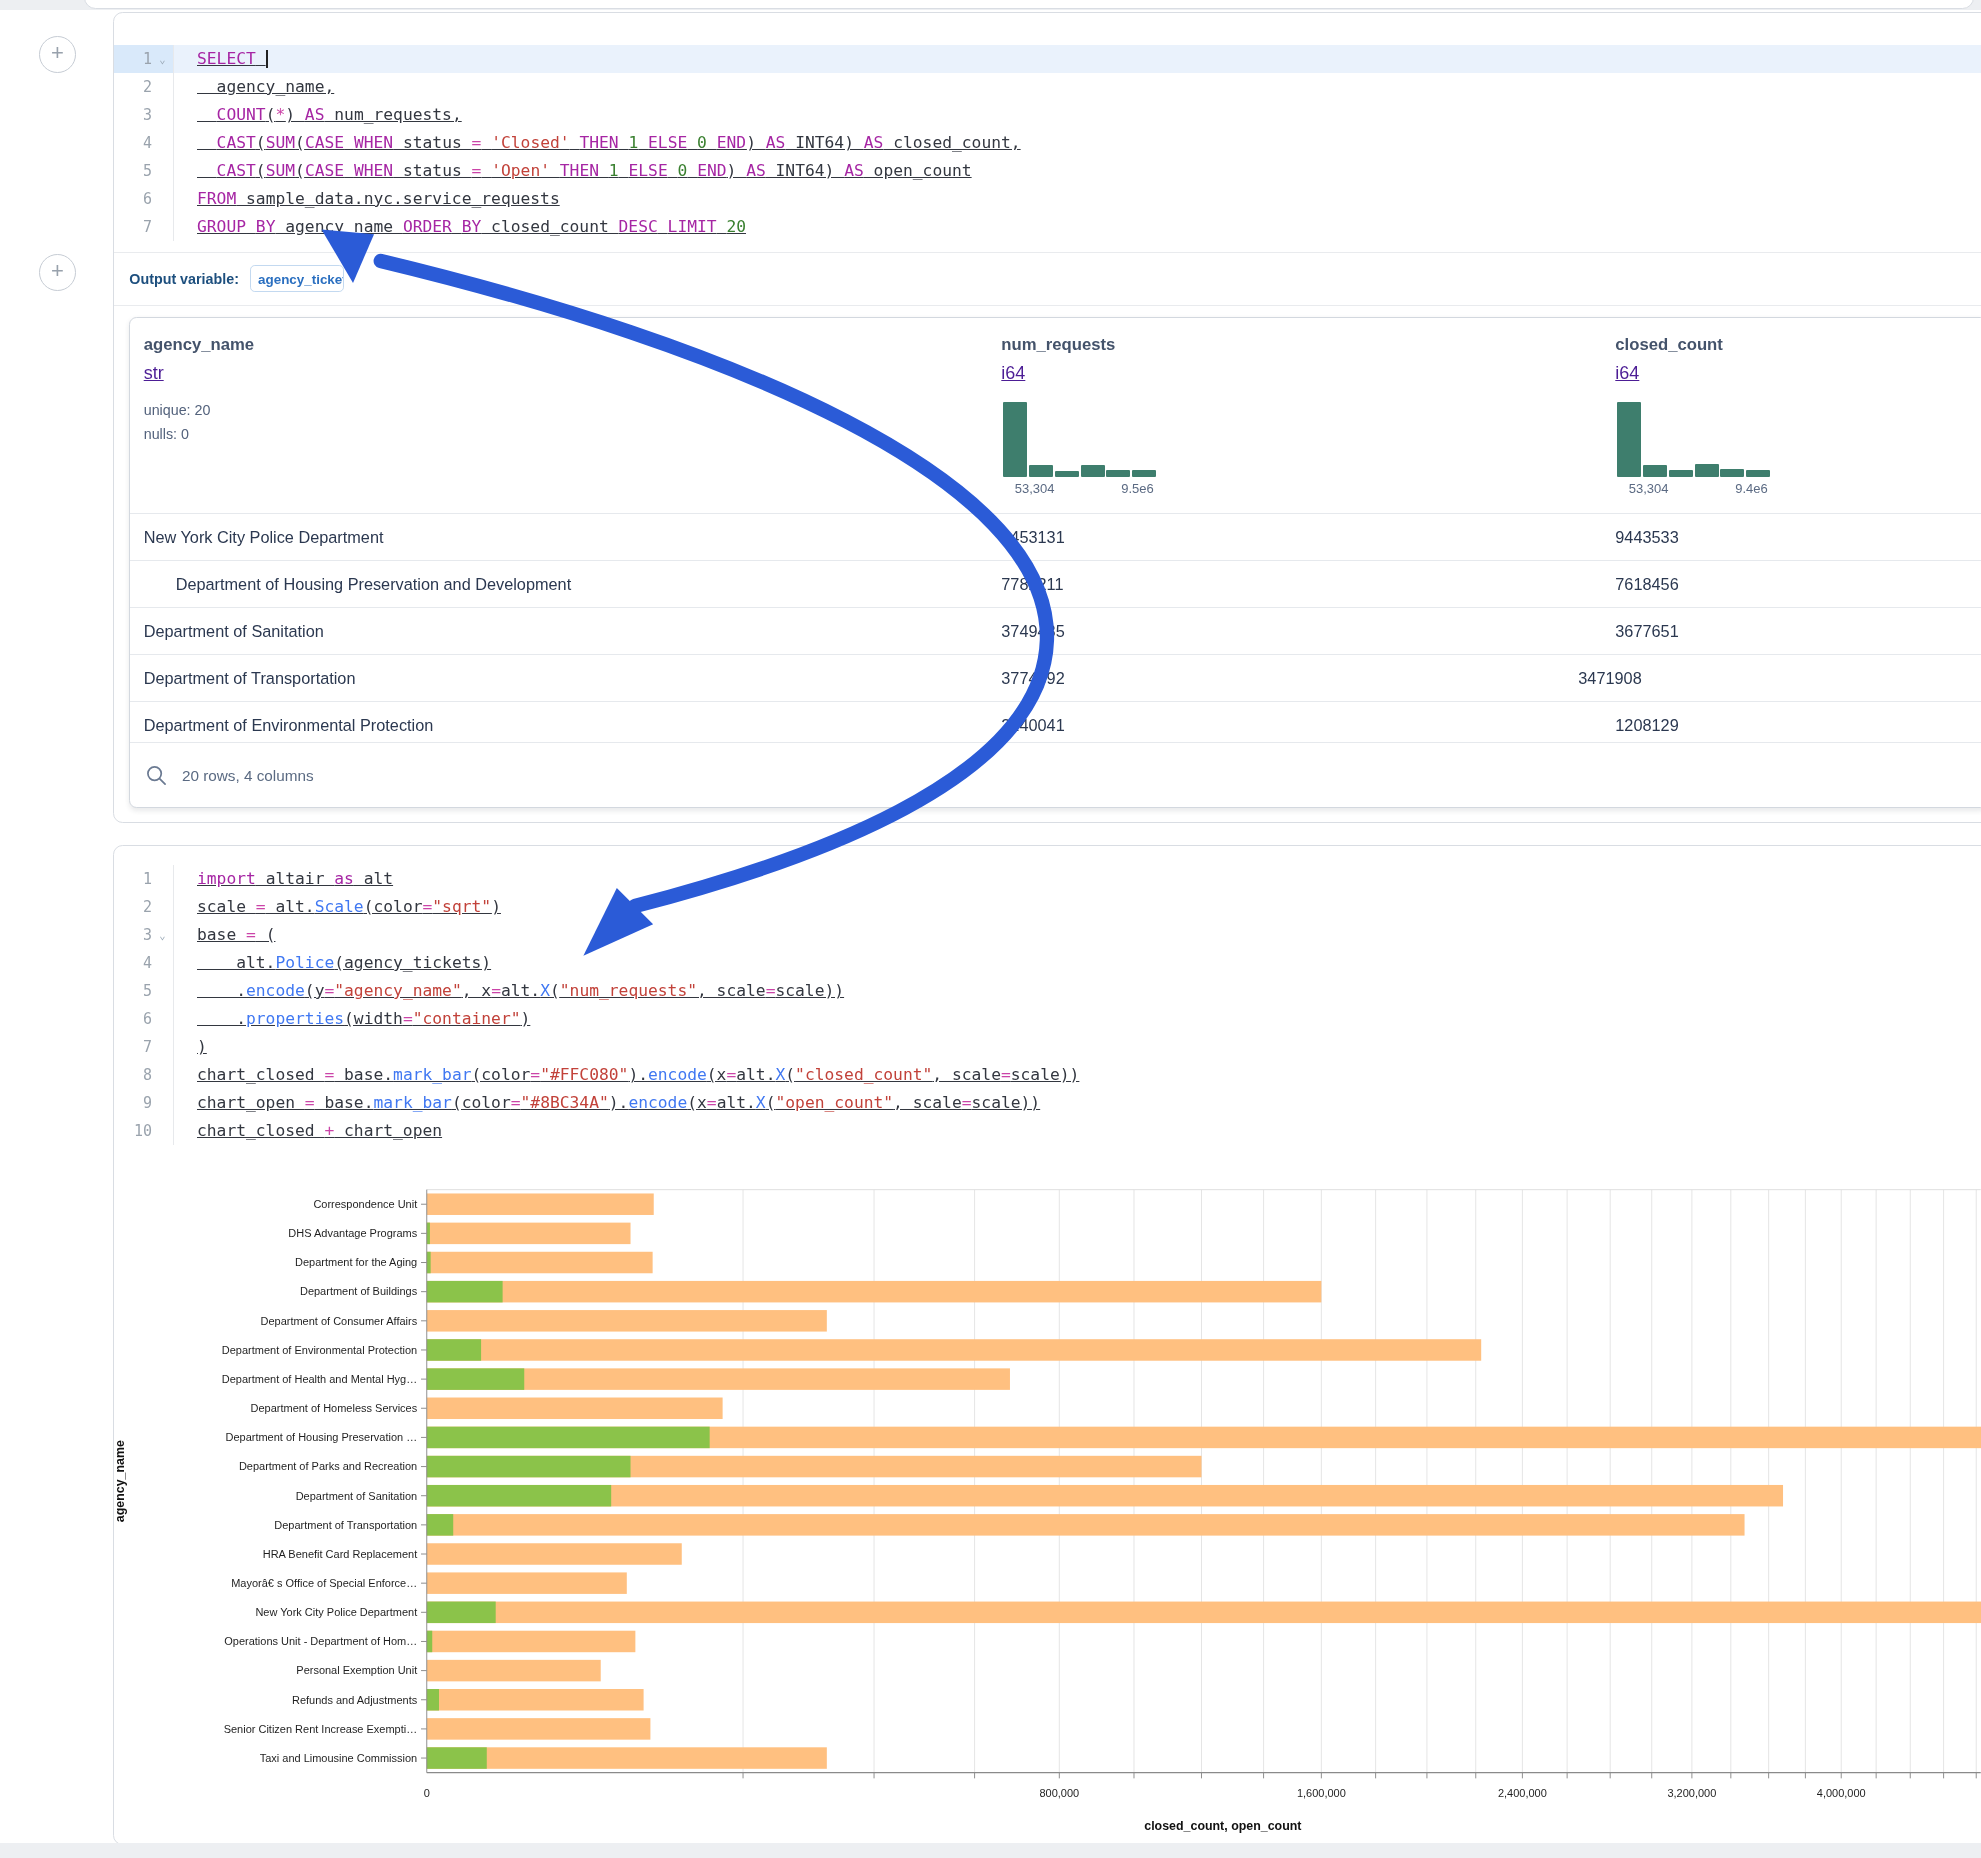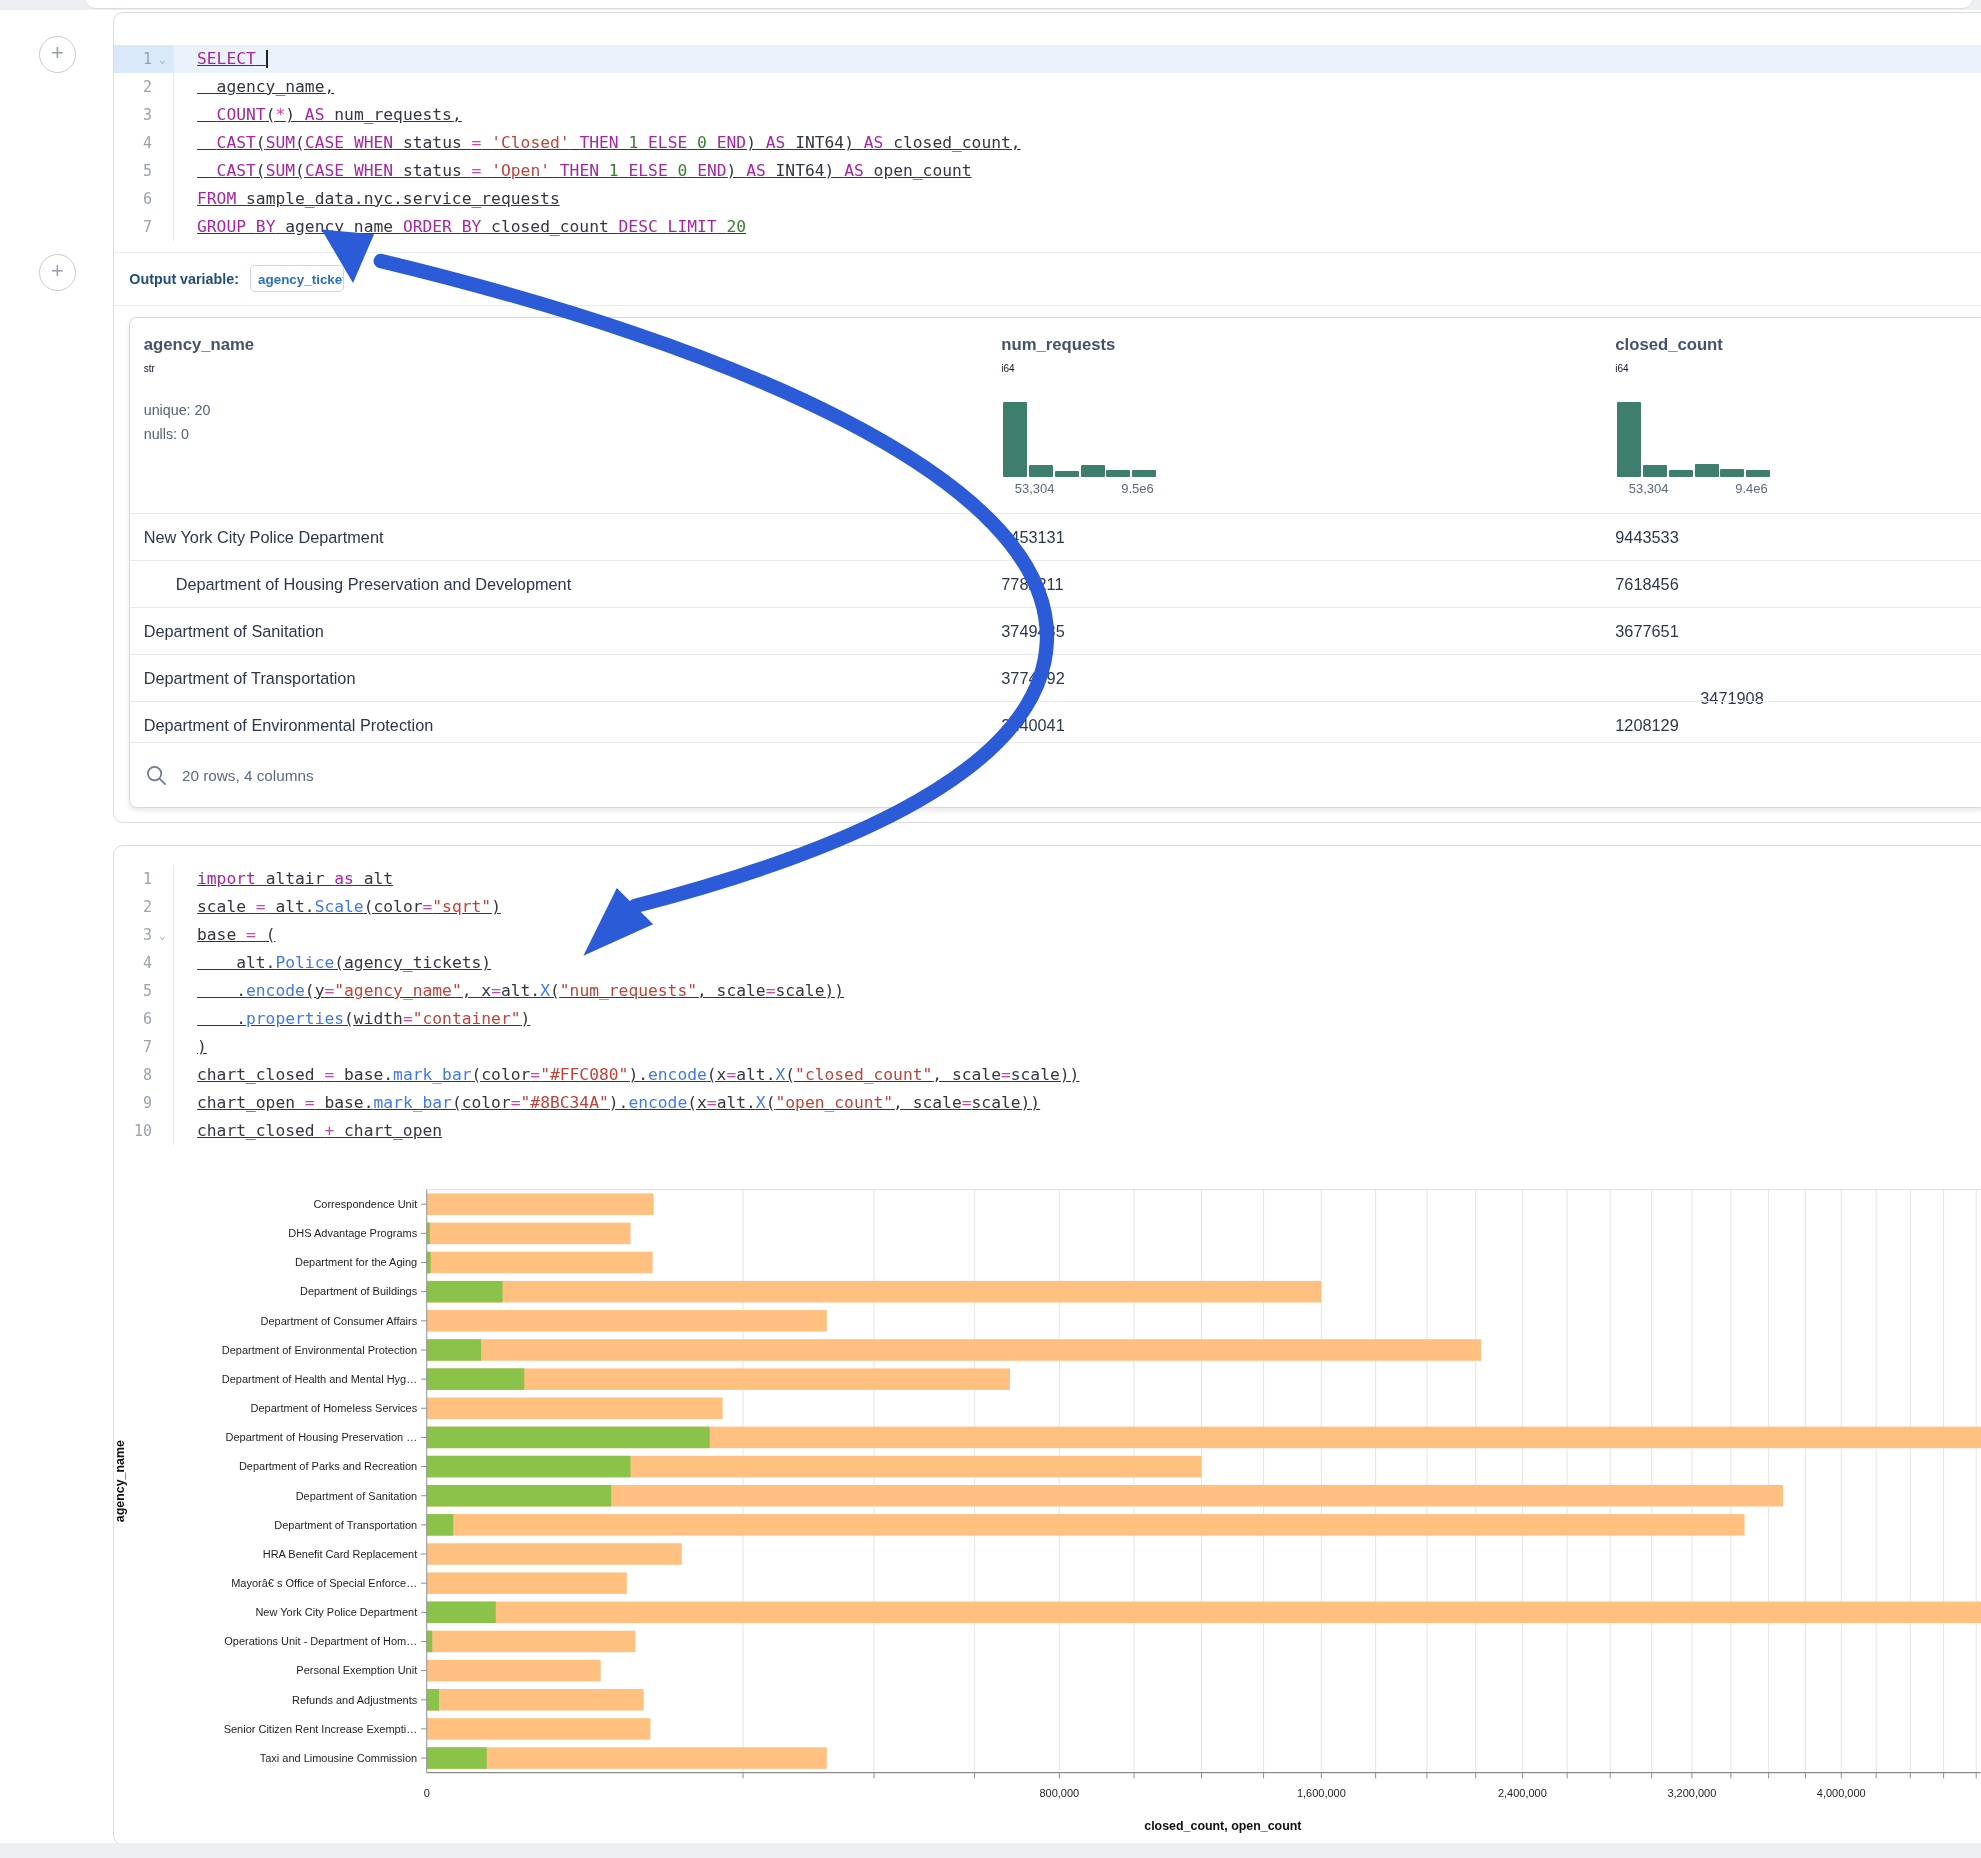--- a/index.html
+++ b/index.html
@@ -61,21 +61,21 @@
   }
   
   .table-card{
     position:absolute;left:15.3px;top:304px;width:1859px;height:491px;
     border:1px solid #d3d8df;border-radius:7.6px;background:#fff;
     box-shadow:0 2.9px 5.7px rgba(40,50,60,.10);box-sizing:border-box;overflow:hidden;
   }
   .t-header{position:absolute;left:0;top:0;right:0;height:195px;}
   .th-col{position:absolute;top:0;}
   .th-name{position:absolute;top:17px;font-size:16.7px;font-weight:bold;color:#44536b;}
-  .th-type{position:absolute;top:45px;font-size:10px;color:#0f172a;}
+  .th-type{position:absolute;top:45px;font-size:18px;color:#4c1d95;text-decoration:underline;}
   .th-stats{position:absolute;top:80px;font-size:14.3px;color:#53627c;line-height:24px;}
   .th-hist{position:absolute;top:84px;left:1.9px;width:153px;height:75px;display:flex;align-items:flex-end;gap:1.9px;}
   .th-hist .hb{flex:1;background:#3e7e6d;border-radius:1px;}
   .th-hlabels{position:absolute;top:163px;left:1.9px;width:210px;height:19px;font-size:13px;color:#5b6a83;}
   .th-hlabels .hmin{position:absolute;left:11.5px;}
   .th-hlabels .hmax{position:absolute;left:118px;}
   .t-rows{position:absolute;left:0;top:195px;right:0;}
   .t-row{position:relative;height:46px;border-top:1px solid #e6e9ed;font-size:16.3px;color:#2b3850;}
   .t-cell{position:absolute;top:0;height:46px;line-height:46px;white-space:nowrap;}
   .t-footer{
@@ -170,21 +170,21 @@
           <div class="t-cell" style="left: 1485px;">7618456</div>
         </div>
         <div class="t-row">
           <div class="t-cell" style="left: 13.4px;">Department of Sanitation</div>
           <div class="t-cell" style="left: 871px;">3749485</div>
           <div class="t-cell" style="left: 1485px; text-align: center;">3677651</div>
         </div>
         <div class="t-row">
           <div class="t-cell" style="left: 13.4px;">Department of Transportation</div>
           <div class="t-cell" style="left: 871px;">3774892</div>
-          <div class="t-cell" style="left: 1570px; margin-top: 20px;">3471908</div>
+          <div class="t-cell" style="left: 1448px;">3471908</div>
         </div>
         <div class="t-row">
           <div class="t-cell" style="left: 13.4px;">Department of Environmental Protection</div>
           <div class="t-cell" style="left: 871px;">2240041</div>
           <div class="t-cell" style="left: 1485px;">1208129</div>
         </div>
       </div>
     <div class="t-footer">
       <svg width="21" height="21" viewBox="0 0 22 22">
         <circle cx="9" cy="9" r="7" fill="none" stroke="#6b7a92" stroke-width="1.8"></circle>

